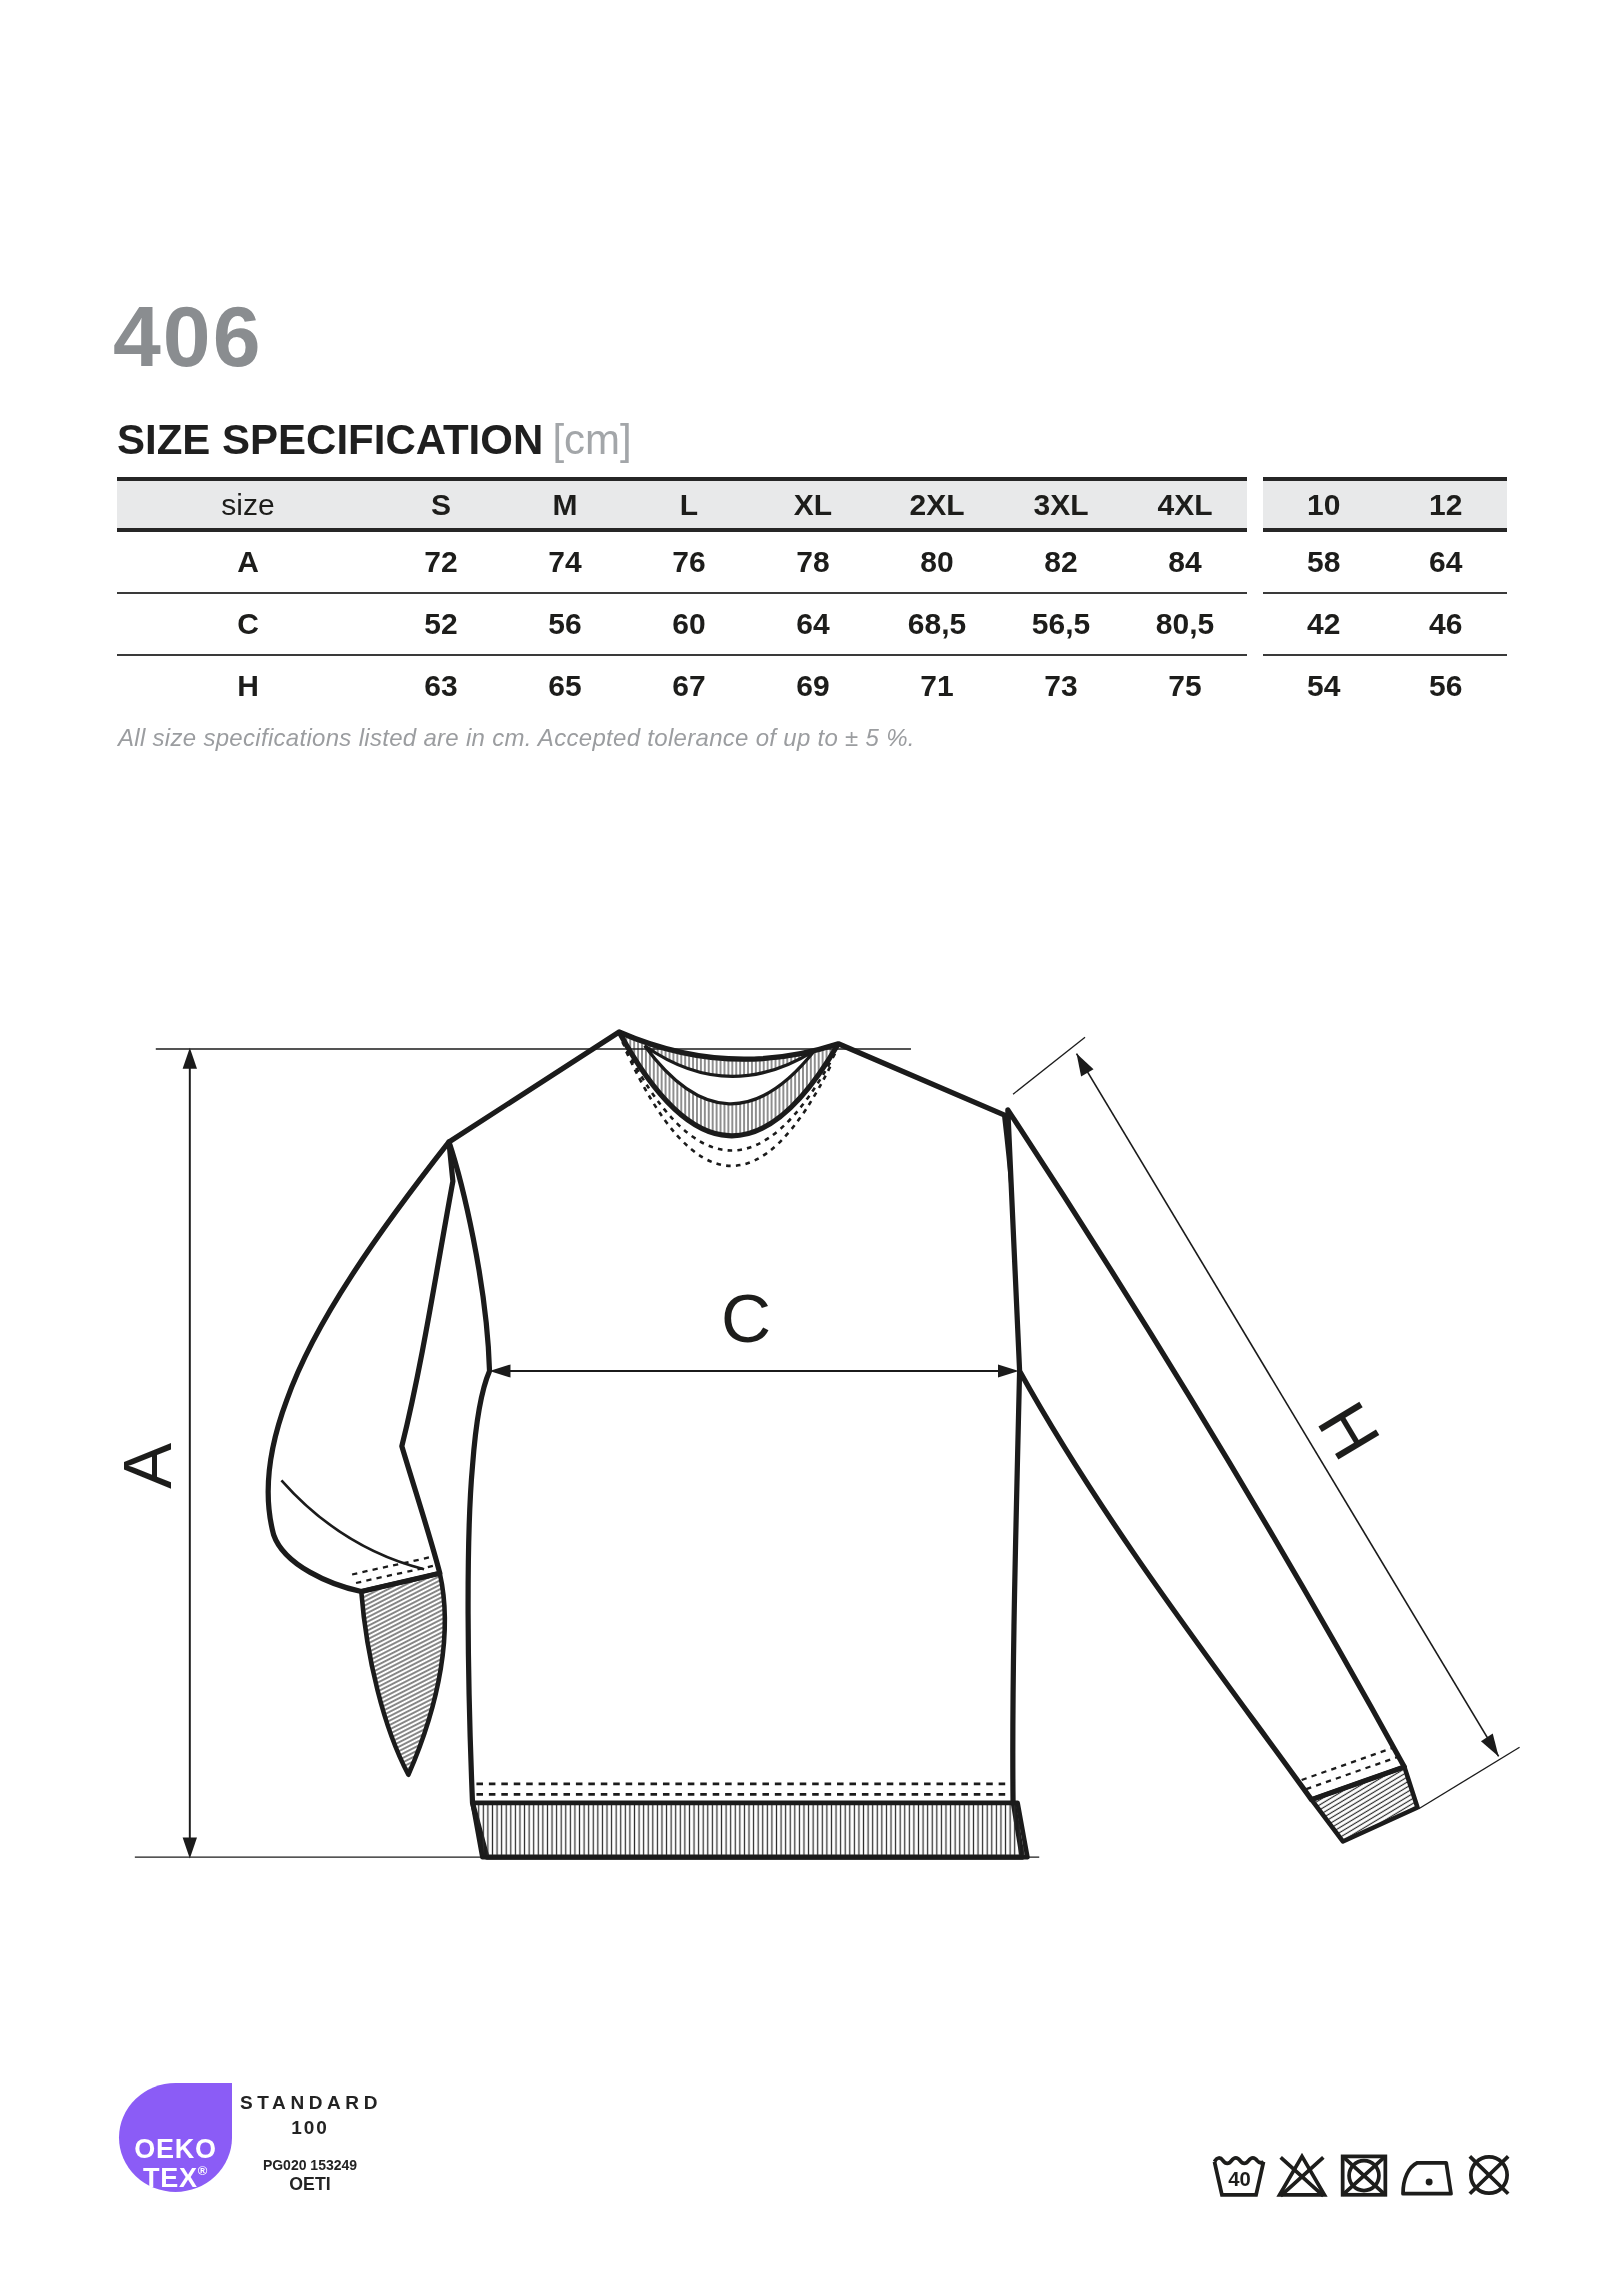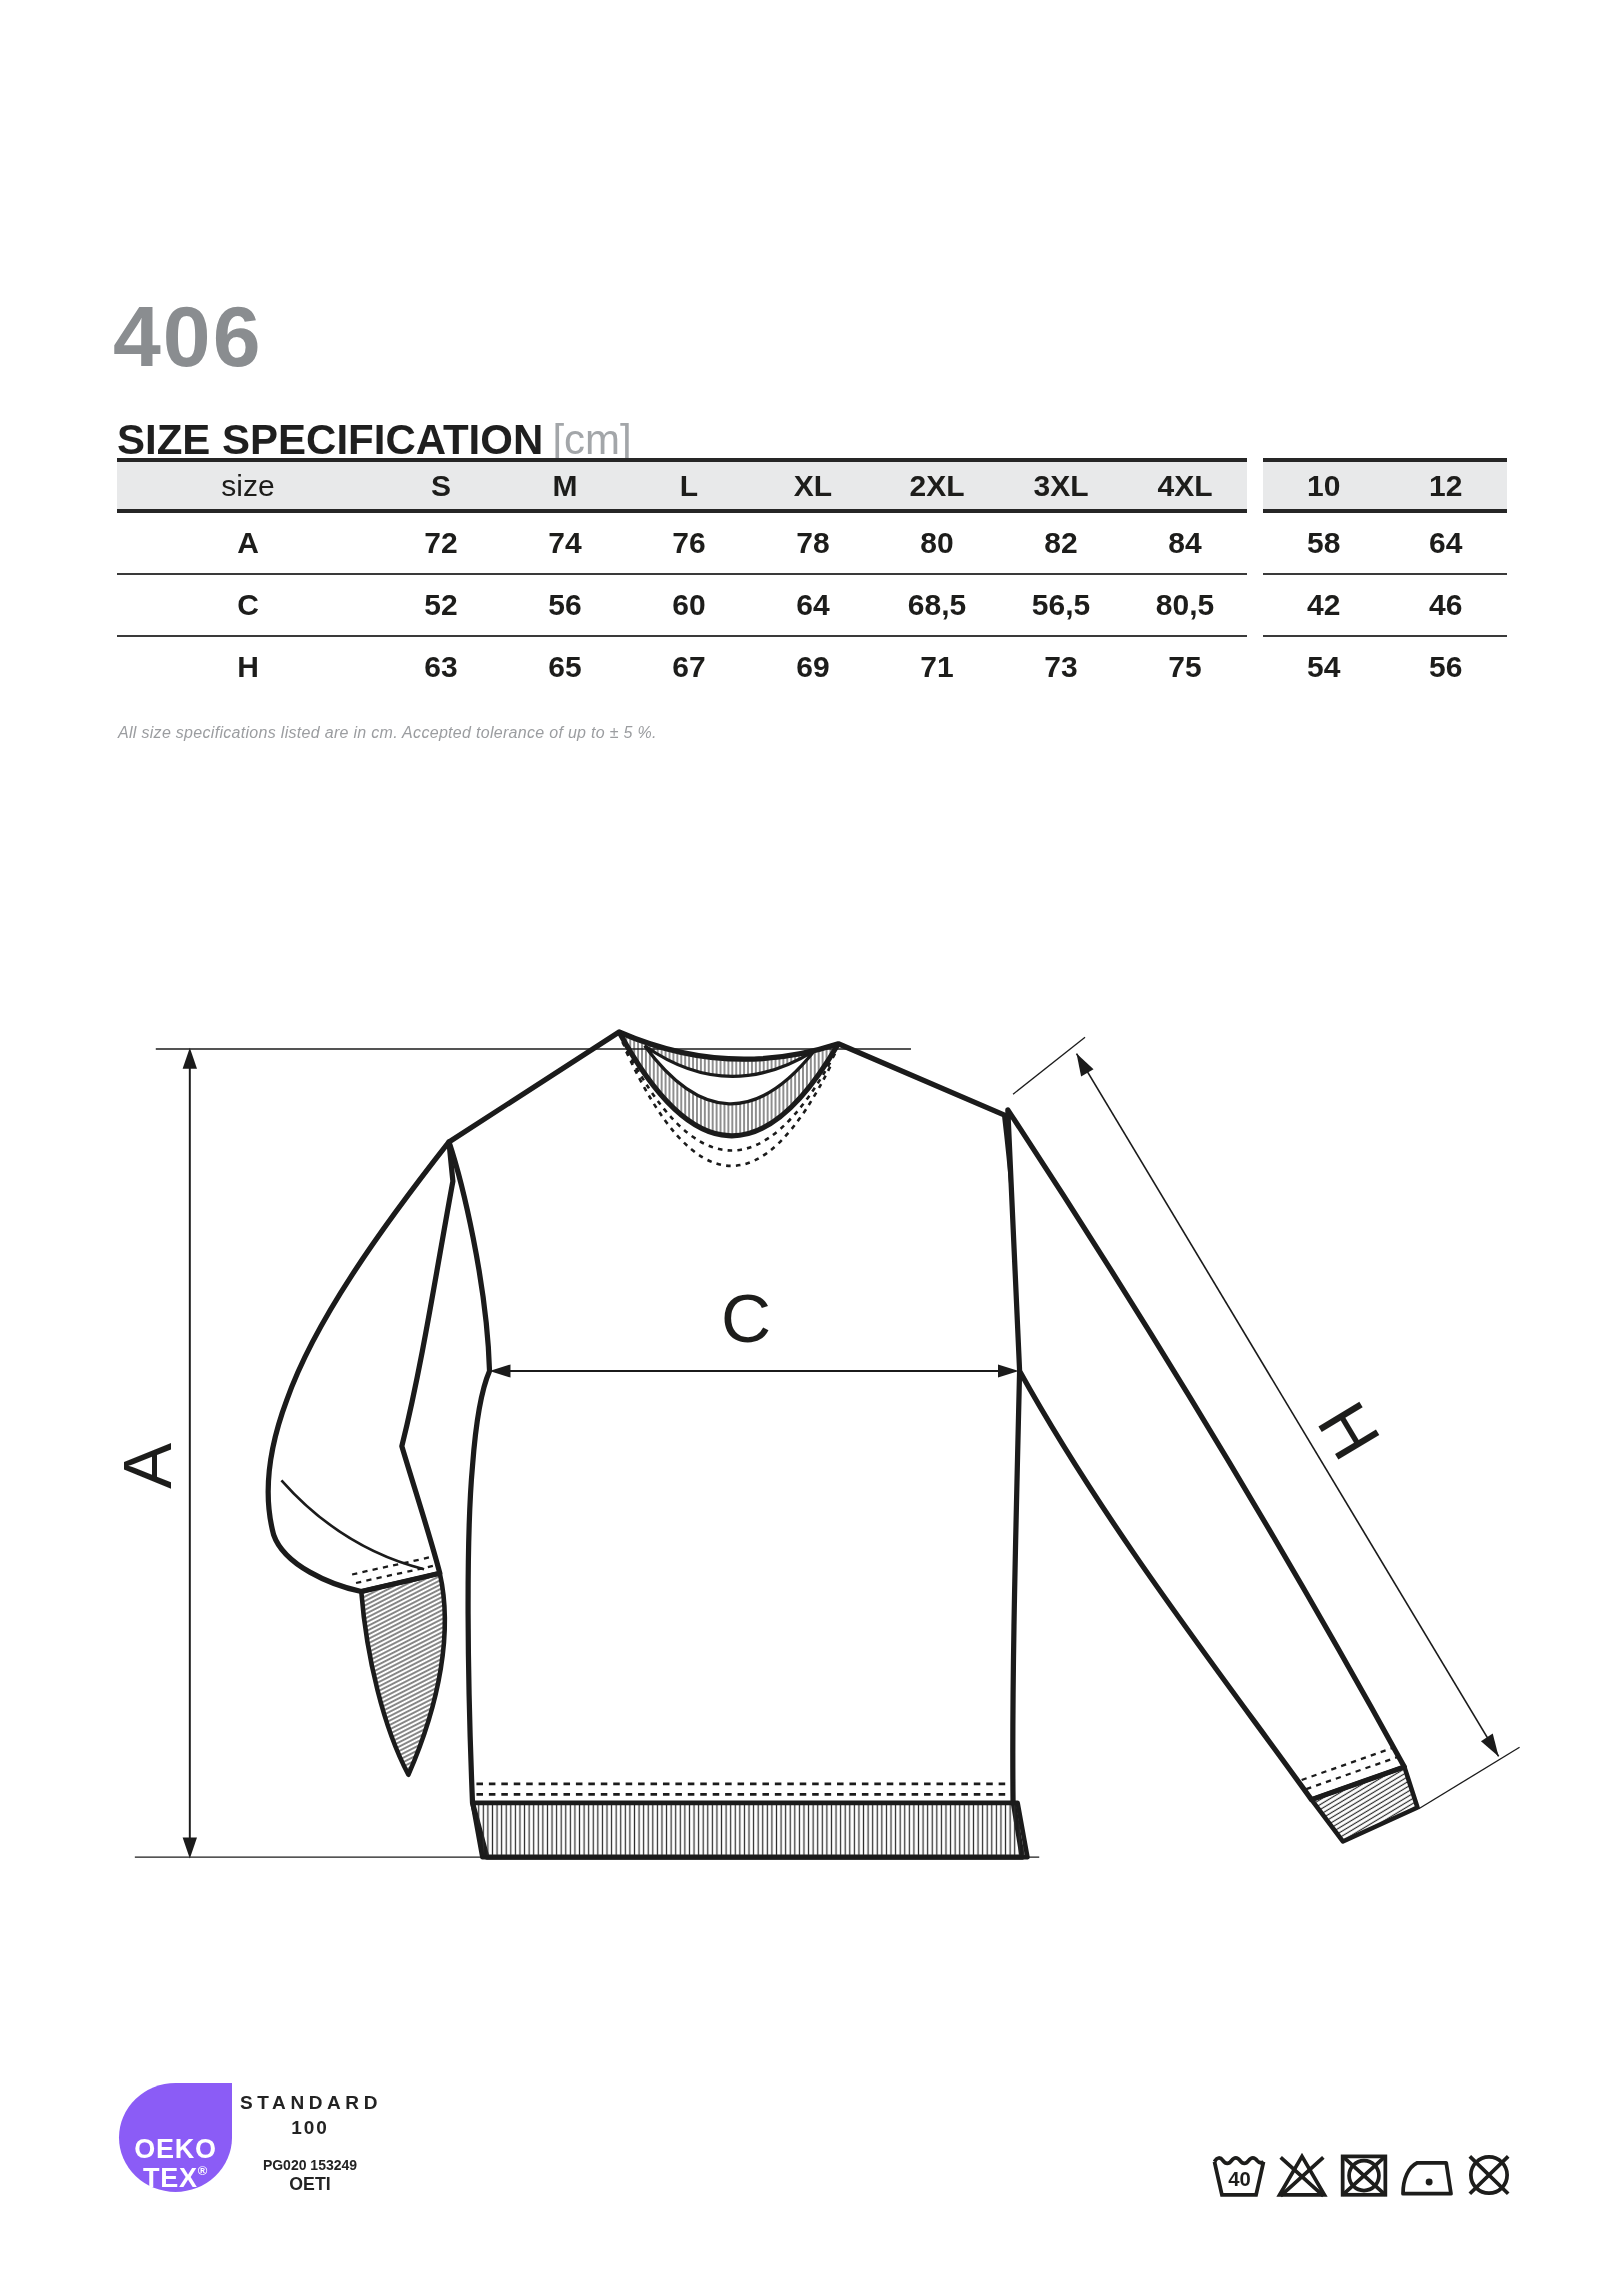--- a/index.html
+++ b/index.html
@@ -7,33 +7,33 @@
         font-family:"Liberation Sans",sans-serif;color:#1d1d1b;}
 
   
   .product-code{position:absolute;left:113px;top:293px;font-size:86px;font-weight:700;
                 letter-spacing:2px;color:#8a8d90;line-height:1;}
   .heading{position:absolute;left:117px;top:419px;font-size:42px;font-weight:700;
            color:#1f1f1f;line-height:1;white-space:nowrap;}
   .heading .unit{color:#a3a6a9;font-weight:400;margin-left:9.2px;}
 
   
-  .tables{position:absolute;left:117px;top:458px;display:flex;gap:15.7px;}
+  .tables{position:absolute;left:117px;top:477px;display:flex;gap:15.7px;}
   .stable{display:flex;flex-direction:column;}
   .thead{display:flex;background:#e8e9ea;border-top:4.6px solid #262626;border-bottom:4.6px solid #262626;
          height:47px;align-items:center;}
   .trow{display:flex;height:60px;align-items:center;}
   .tsep{height:2px;background:#3a3a3a;}
   .cell{display:flex;align-items:center;justify-content:center;font-size:30px;font-weight:700;}
   .c0{width:262px;}
   .c{width:124px;}
   .ck{width:122px;}
   .corner{font-weight:400;font-size:30px;}
 
-  .note{position:absolute;left:118px;top:724px;font-size:16px;font-style:italic;
+  .note{position:absolute;left:118px;top:724px;font-size:24px;font-style:italic;
         color:#9b9da0;letter-spacing:0.3px;}
 
   
   .drawing{position:absolute;left:0;top:0;pointer-events:none;}
   .dimlabel{font-family:"Liberation Sans",sans-serif;font-size:106px;fill:#1d1d1b;}
 
   
   .oeko-drop{position:absolute;left:119px;top:2083px;width:113px;height:109px;
              background:#8b5cf6;border-radius:50% 0 50% 50%;
              display:flex;flex-direction:column;align-items:center;justify-content:flex-end;

